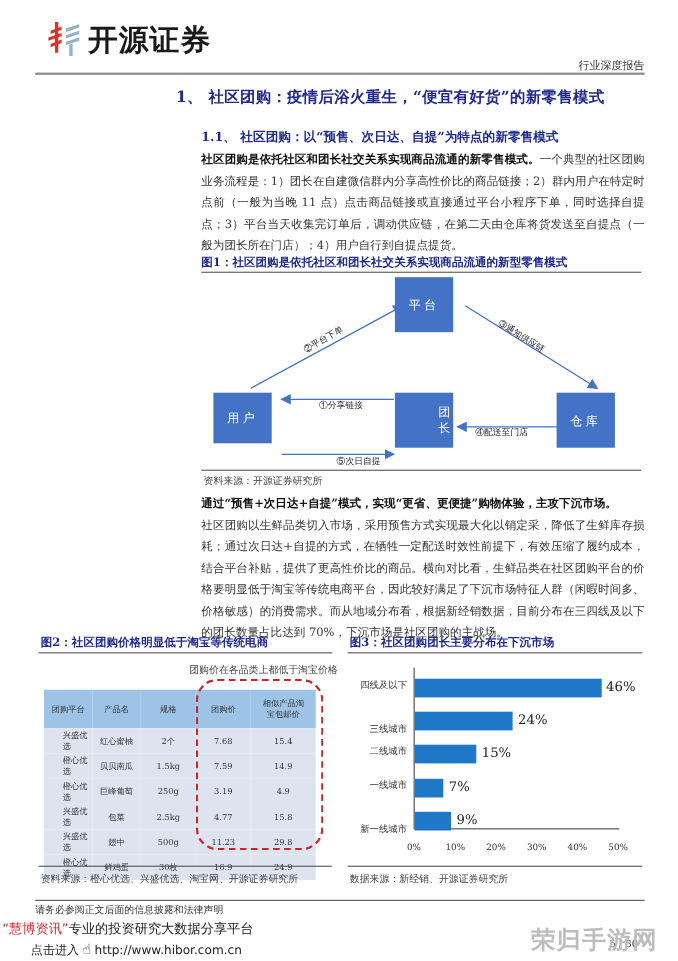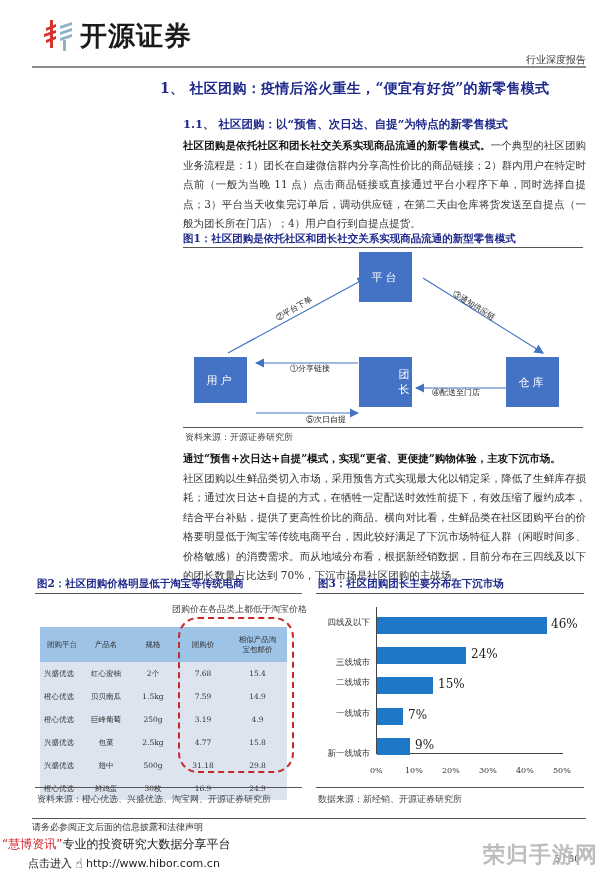--- a/index.html
+++ b/index.html
@@ -27,21 +27,21 @@
   .source { font-size: 9px; color: #444; white-space: nowrap; }
 
   
   .node { background: #4472c4; color: #fff; font-size: 11px; display: flex; align-items: center; justify-content: center; letter-spacing: 3px; }
   .edge-label { font-size: 8px; color: #222; white-space: nowrap; }
 
   
   .tbl { left: 40px; top: 627px; width: 247px; border-collapse: collapse; font-size: 7.5px; color: #333; }
   .tbl th { background: #9dc3e6; height: 35px; font-weight: normal; }
   .tbl td { background: #dde4f0; height: 23px; text-align: center; }
-  .tbl td.l { text-align: left; padding-left: 4px; }
+  .tbl td.l { text-align: left; padding-left: 17px; }
 
   
   .bar { background: #1f77c8; height: 17px; }
   .bar-val { font-size: 12px; color: #222; }
   .cat { font-size: 8.5px; color: #333; text-align: right; width: 60px; white-space: nowrap; }
   .tick { font-size: 8px; color: #333; }
 
   .footer-rule { left: 32px; right: 30px; top: 818px; height: 1px; background: #555; }
   .footer-note { left: 32px; top: 821px; font-size: 9px; color: #333; }
   .page-num { right: 36px; top: 854px; font-size: 9px; color: #333; margin-left: 36px; }
@@ -157,21 +157,21 @@
       <td class="l">兴盛优选</td>
       <td>包菜</td>
       <td>2.5kg</td>
       <td>4.77</td>
       <td>15.8</td>
     </tr>
     <tr>
       <td class="l">兴盛优选</td>
       <td>翅中</td>
       <td>500g</td>
-      <td>31.18</td>
+      <td>11.23</td>
       <td>29.8</td>
     </tr>
     <tr>
       <td class="l">橙心优选</td>
       <td>鲜鸡蛋</td>
       <td>30枚</td>
       <td>16.9</td>
       <td>24.9</td>
     </tr>
   </tbody>

